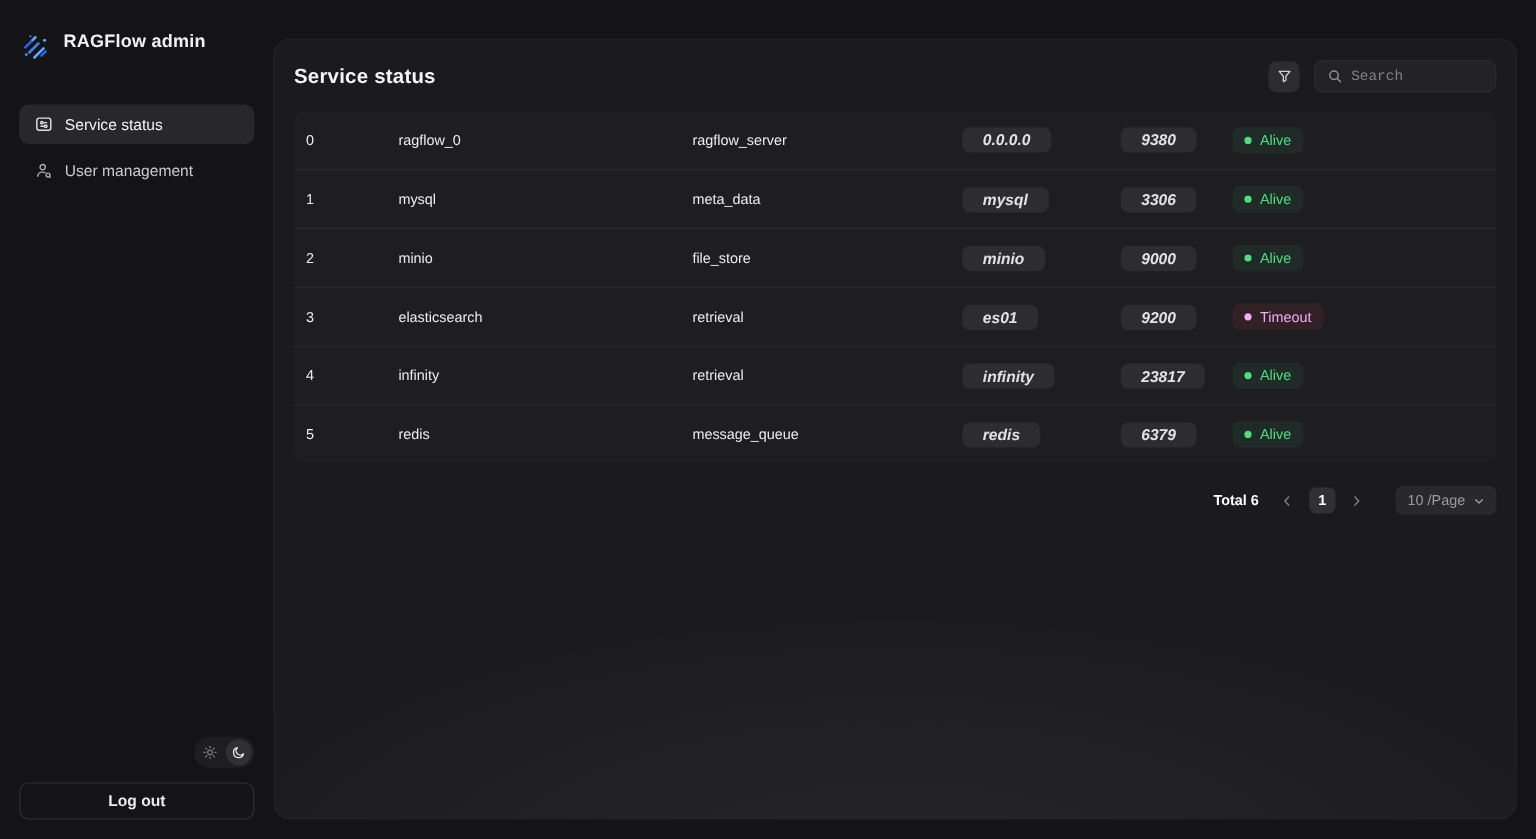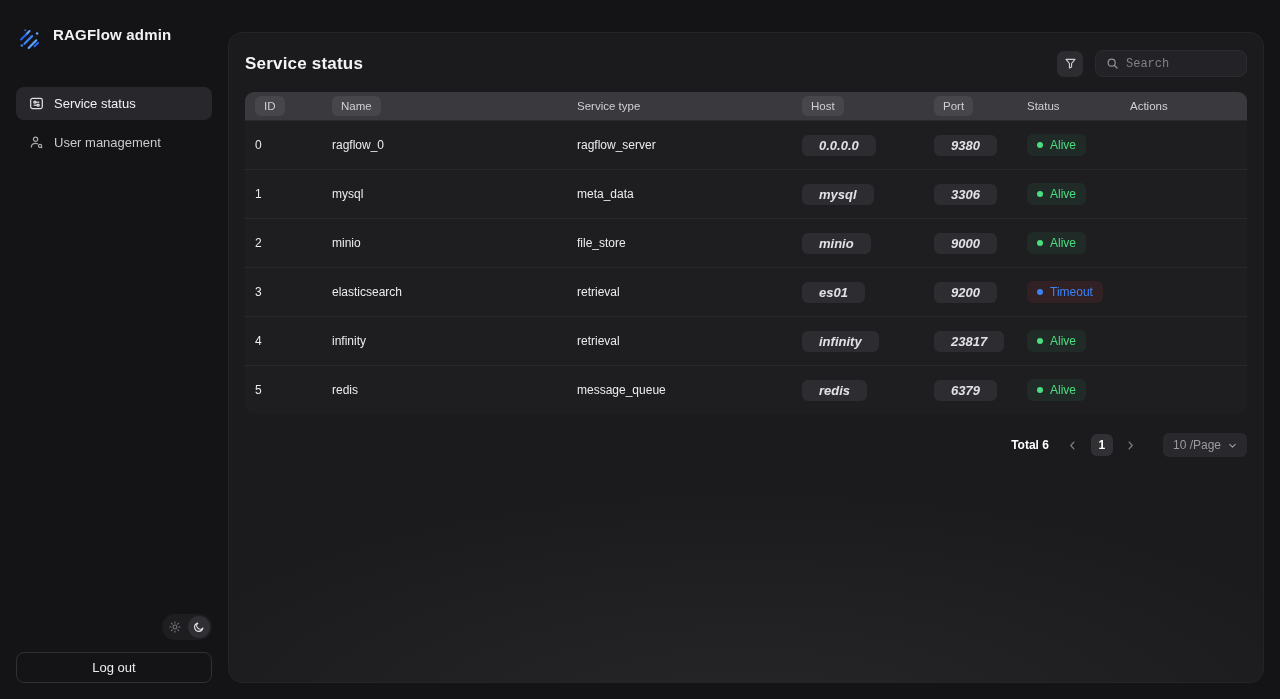--- a/index.html
+++ b/index.html
@@ -34,21 +34,21 @@
   }
   .theme-btn {
     width:22px; height:22px; border-radius:50%;
     display:flex; align-items:center; justify-content:center;
     color:#77777d; cursor:pointer; background:transparent; border:none;
   }
   .theme-btn.active { background:#2f2f34; color:#e8e8ec; }
   .logout-btn {
     height:31px; width:100%; border-radius:8px;
     background:transparent; border:1px solid #303035;
-    color:#ececf0; font-size:13px; font-weight:400;
+    color:#ececf0; font-size:13px; font-weight:700;
     font-family:inherit; cursor:pointer;
   }
 
   
   .card {
     position:absolute; left:228px; top:32px; width:1036px; height:651px;
     background:
       radial-gradient(90% 55% at 50% 108%, rgba(255,255,255,0.05), rgba(255,255,255,0) 70%),
       #1b1b1e;
     border:1px solid #242428; border-radius:14px;
@@ -92,21 +92,21 @@
   .mono-badge {
     display:inline-block; background:#2c2c31; border-radius:6px;
     padding:3px 17px; font-size:13px; font-style:italic; font-weight:600; color:#e2e2e6;
   }
   .status-pill {
     display:inline-flex; align-items:center; gap:7px;
     padding:4px 10px; border-radius:6px; font-size:12px;
   }
   .status-pill .dot { width:6px; height:6px; border-radius:50%; background:currentColor; }
   .status-pill.alive   { color:#4ade80; background:rgba(74,222,128,0.07); }
-  .status-pill.timeout { color:#3b82f6; background:rgba(239,68,68,0.09);justify-content:space-between; }
+  .status-pill.timeout { color:#f0abfc; background:rgba(239,68,68,0.09);justify-content:space-between; }
 
   
   .pagination {
     display:flex; justify-content:flex-end; align-items:center; gap:8px;
     margin:19px 16px 0 16px; font-size:12px; color:#9a9aa0;
   }
   .total-label { color:#ffffff; font-weight:700; margin-right:6px; }
   .page-nav-btn {
     background:transparent; border:none; color:#808086; cursor:pointer;
     width:20px; height:20px; display:flex; align-items:center; justify-content:center;
@@ -214,29 +214,20 @@
             <circle cx="7" cy="7" r="4.3"></circle>
             <line x1="10.4" y1="10.4" x2="13.6" y2="13.6"></line>
           </svg>
         </span>
         <input type="text" placeholder="Search" style="">
       </div>
     </div>
   </div>
 
   <div class="table">
-    <div class="tgrid thead">
-      <div class="th"><span class="th-badge">ID</span></div>
-      <div class="th"><span class="th-badge">Name</span></div>
-      <div class="th">Service type</div>
-      <div class="th"><span class="th-badge">Host</span></div>
-      <div class="th"><span class="th-badge">Port</span></div>
-      <div class="th">Status</div>
-      <div class="th">Actions</div>
-    </div>
 
     <div class="tgrid trow">
       <div class="td">0</div>
       <div class="td">ragflow_0</div>
       <div class="td">ragflow_server</div>
       <div class="td"><span class="mono-badge">0.0.0.0</span></div>
       <div class="td"><span class="mono-badge">9380</span></div>
       <div class="td"><span class="status-pill alive">
             <span class="dot"></span>
             <span>Alive</span>

